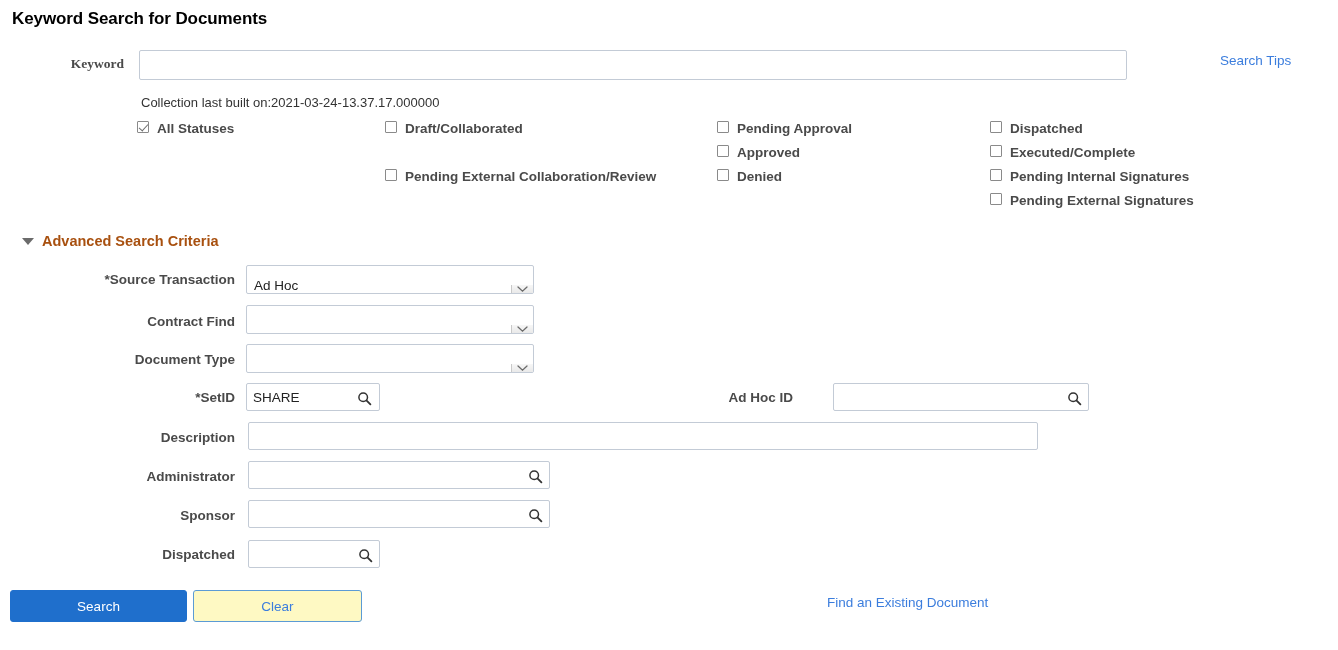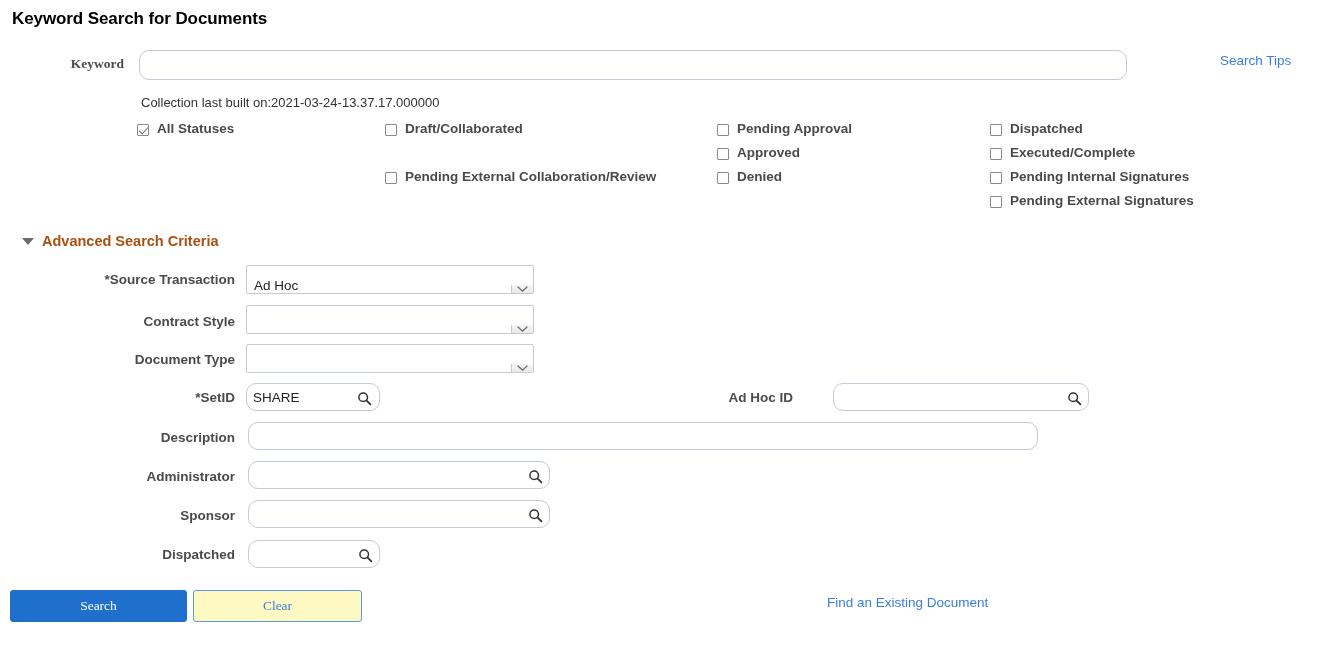--- a/index.html
+++ b/index.html
@@ -24,21 +24,21 @@
     position: absolute;
     font-size: 13.5px; font-weight: bold; color: #4a4a4a;
     text-align: right; white-space: nowrap;
   }
 
   
   .tinput {
     position: absolute;
     background: #ffffff;
     border: 1px solid #c3cbd6;
-    border-radius: 10px;
+    border-radius: 2px;
     font-family: "Liberation Sans", sans-serif;
     font-size: 13.5px;
     color: #222222;
     padding: 0 6px;
     outline: none;
   }
   .tinput.has-icon { padding-right: 26px; }
 
   
   .lookup {
@@ -69,21 +69,21 @@
     flex: 0 0 22px;
     background: linear-gradient(#f7f7f7, #e9e9e9);
     border-left: 1px solid #c9c9c9;
     display: flex; align-items: center; justify-content: center;
   }
   .ddl .arrow svg { display: block; }
 
   
   .cb-row {
     position: absolute;
-    display: flex; align-items: flex-end;
+    display: flex; align-items: flex-start;
     white-space: nowrap;
   }
   .cb-box {
     width: 12px; height: 12px;
     border: 1px solid #8a8a8a;
     background: #ffffff;
     border-radius: 1px;
     margin-right: 8px;
     flex: 0 0 auto;
     position: relative;
@@ -139,21 +139,21 @@
     color: #3b7ddd;
     text-decoration: none;
     white-space: nowrap;
     cursor: pointer;
   }
 
   
   .btn {
     position: absolute;
     display: flex; align-items: center; justify-content: center;
-    font-family: Liberation Serif, serif;
+    font-family: Liberation Sans, sans-serif;
     font-size: 13.5px;
     border-radius: 3px;
     cursor: pointer;
     white-space: nowrap;
   }
   .btn-primary {
     background: #1f6fcc;
     border: 1px solid #1f6fcc;
     color: #ffffff;
   }
@@ -230,21 +230,21 @@
   <div class="lbl" style="left:20px; top:272px; width:215px;">*Source Transaction</div>
   <div class="ddl" style="left:246px; top:265px; width:288px; height:29px;">
     <span class="val">Ad Hoc</span>
     <span class="arrow">
       <svg width="11" height="8" viewBox="0 0 11 8">
           <path d="M1 2 L5.5 6.2 L10 2" stroke="#6b6b6b" stroke-width="1.3" fill="none" stroke-linecap="round"></path>
         </svg>
     </span>
   </div>
 
-  <div class="lbl" style="left:20px; top:314px; width:215px;">Contract Style</div>
+  <div class="lbl" style="left:20px; top:314px; width:215px;">Contract Find</div>
   <div class="ddl" style="left:246px; top:305px; width:288px; height:29px;">
     <span class="val"></span>
     <span class="arrow">
       <svg width="11" height="8" viewBox="0 0 11 8">
           <path d="M1 2 L5.5 6.2 L10 2" stroke="#6b6b6b" stroke-width="1.3" fill="none" stroke-linecap="round"></path>
         </svg>
     </span>
   </div>
 
   <div class="lbl" style="left:20px; top:352px; width:215px;">Document Type</div>

